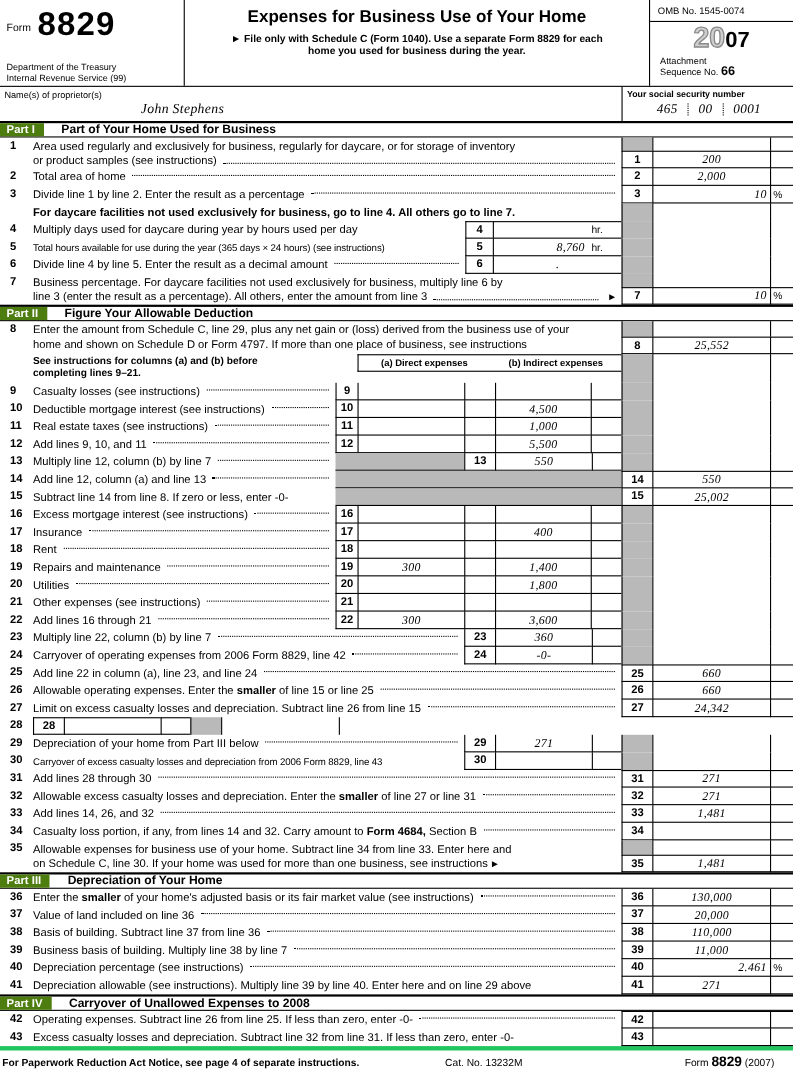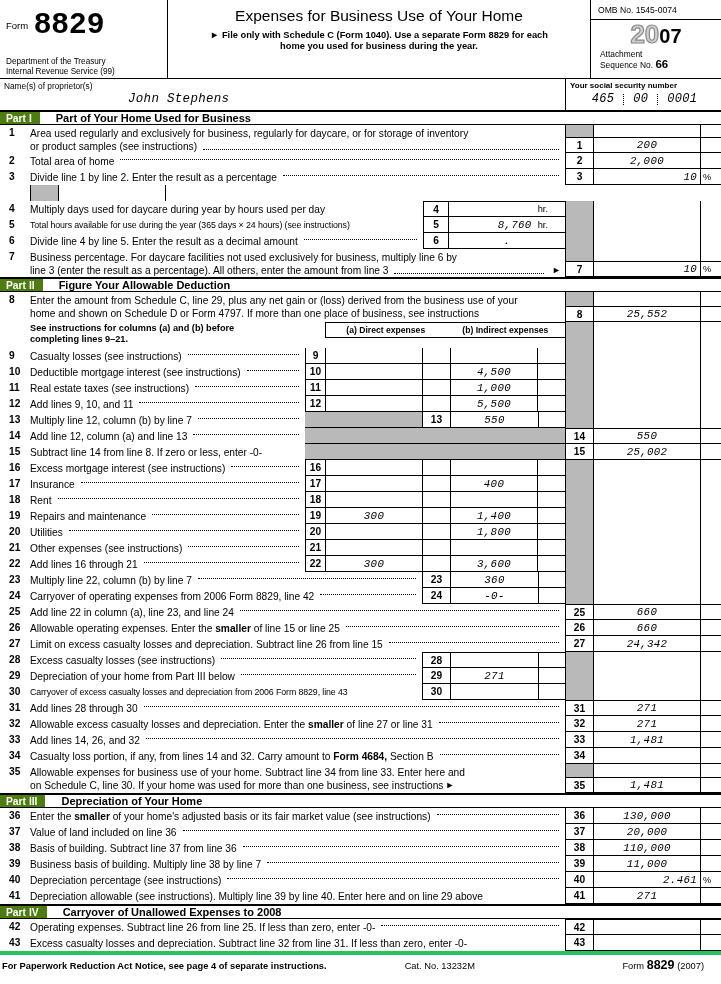--- a/index.html
+++ b/index.html
@@ -1,29 +1,29 @@
 <!DOCTYPE html>
 <html><head>
 <meta charset="utf-8">
 <style>
 *{margin:0;padding:0;box-sizing:border-box}
 html,body{background:#fff}
 .page{width:721px;height:984px;font-family:"Liberation Sans","DejaVu Sans",sans-serif;color:#000;background:#fff;overflow:hidden;margin:0 auto}
 .bl{border-left:1px solid #000}.bb{border-bottom:1px solid #000}.bt{border-top:1px solid #000}
 .gz{background:#b9b9b9}
-.hw{font-family:Liberation Mono, monospace;font-style:italic;font-size:10.8px;letter-spacing:.3px}
+.hw{font-family:Liberation Serif, serif;font-style:italic;font-size:10.8px;letter-spacing:.3px}
 
 .hdr{display:flex;height:78px}
 .hleft{width:168px;border-right:1.6px solid #000;padding:2px 4px 2px 6px;display:flex;flex-direction:column}
 .formline{display:flex;align-items:flex-end;gap:6px;margin-top:8px}
 .formword{font-size:9.5px;padding-bottom:5px}
 .formnum{font-size:30px;font-weight:700;letter-spacing:1px;line-height:26px}
 .dept{font-size:8.2px;margin-top:auto;line-height:9.5px}
 .hmid{flex:1;text-align:center;padding-top:7px}
-.htitle{font-size:15.5px;font-weight:400}
+.htitle{font-size:15.5px;font-weight:700}
 .hsub{font-size:9.3px;font-weight:700;margin-top:5px;line-height:11px}
 .hsub2{font-size:9.3px;font-weight:700;margin-top:4px}
 .hright{width:131px;border-left:1.6px solid #000;display:flex;flex-direction:column}
 .omb{font-size:8.6px;border-bottom:1.4px solid #000;padding:5px 0 4px 7px}
 .year{display:flex;justify-content:center;align-items:baseline;padding-top:1px;line-height:26px}
 .y20{font-size:26px;font-weight:700;color:#cfcfcf;-webkit-text-stroke:1.2px #8a8a8a}
 .y07{font-size:20px;font-weight:700}
 .attach{font-size:8.4px;padding-left:9px;line-height:10px}
 .seqno{font-size:11.5px;font-weight:700}
 
@@ -190,20 +190,23 @@
       </div>
     <div class="rn bl bb">3</div>
     <div class="ra pr bl bb hw">10</div>
     <div class="rcent bl bb">
         <span class="u">%</span>
       </div>
   </div>
 
   <div class="r">
     <div class="n"></div>
+    <div class="lz">
+        <span class="txt bnote">For daycare facilities not used exclusively for business, go to line 4. All others go to line 7.</span>
+      </div>
     <div class="rn gz bl"></div>
       <div class="ra bl"></div>
       <div class="rcent bl"></div>
   </div>
 
   <div class="r">
     <div class="n">4</div>
     <div class="lbl393">
         <span class="txt"><span>Multiply days used for daycare during year by hours used per day</span></span>
       </div>
@@ -577,24 +580,20 @@
         <span class="txt"><span>Limit on excess casualty losses and depreciation. Subtract line 26 from line 15</span></span>
         <i class="leader"></i>
       </div>
     <div class="rn bl bb">27</div>
     <div class="ra bl bb hw">24,342</div>
     <div class="rcent bl bb"></div>
   </div>
 
   <div class="r">
     <div class="n">28</div>
-    <div class="lbl392">
-        <span class="txt"><span>Excess casualty losses (see instructions)</span></span>
-        <i class="leader"></i>
-      </div>
     <div class="mn bl bt bb">28</div>
     <div class="mv bl bt bb hw"></div>
     <div class="mc bl bt bb"></div>
     <div class="rn gz bl"></div>
       <div class="ra bl"></div>
       <div class="rcent bl"></div>
   </div>
   <div class="r">
     <div class="n">29</div>
     <div class="lbl392">

